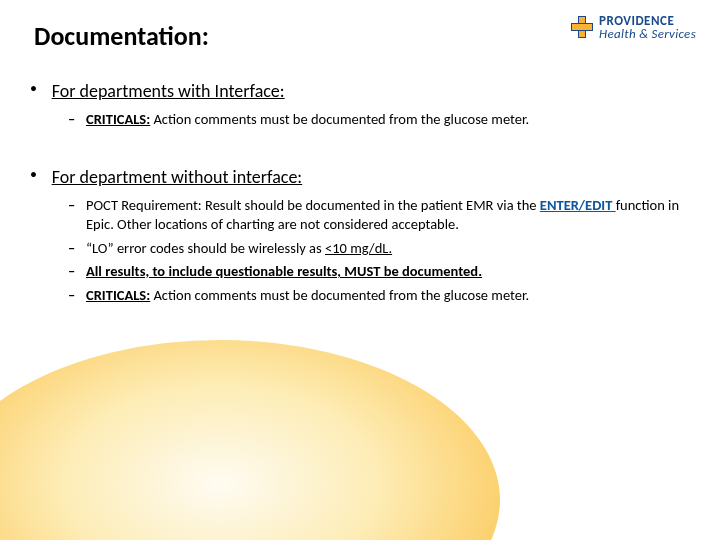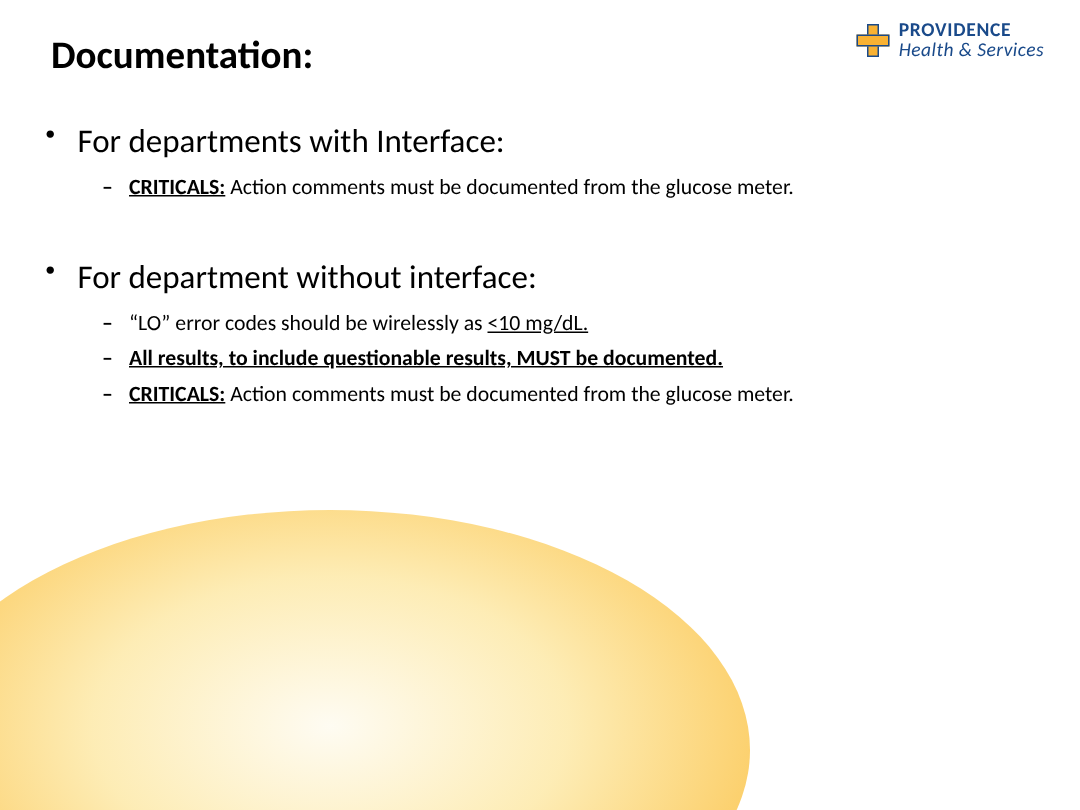--- a/index.html
+++ b/index.html
@@ -67,21 +67,22 @@
   ul.top > li { margin-bottom: 36px; }
   ul.top > li::before {
     content: "•";
     display: inline-block;
     width: 18px;
     margin-left: -18px;
     font-size: 14px;
     vertical-align: top;
   }
   .section-title {
-    font-size: 22px;
+    text-decoration: underline;
+    font-size: 18px;
     display: inline;
   }
   ul.sub {
     list-style: none;
     padding-left: 38px;
     margin-top: 8px;
     font-size: 14.5px;
     line-height: 1.35;
   }
   ul.sub > li { margin-bottom: 4px; position: relative; }
@@ -142,20 +143,23 @@
         <li>
           <span class="b u">CRITICALS:</span><span>  Action comments must be documented from the glucose meter.</span>
         </li>
       </ul>
     </li>
 
     <li>
       <span class="section-title">For department without interface:</span>
       <ul class="sub">
         <li>
+          <span>POCT Requirement:  Result should be documented in the patient EMR via the </span><span class="link">ENTER/EDIT </span><span>function in Epic.  Other locations of charting are not considered acceptable.</span>
+        </li>
+        <li>
           <span>“LO” error codes should be wirelessly as </span><span class="u">&lt;10 mg/dL.</span>
         </li>
         <li>
           <span class="b u">All results, to include questionable results, MUST be documented.</span>
         </li>
         <li>
           <span class="b u">CRITICALS:</span><span> Action comments must be documented from the glucose meter.</span>
         </li>
       </ul>
     </li>

